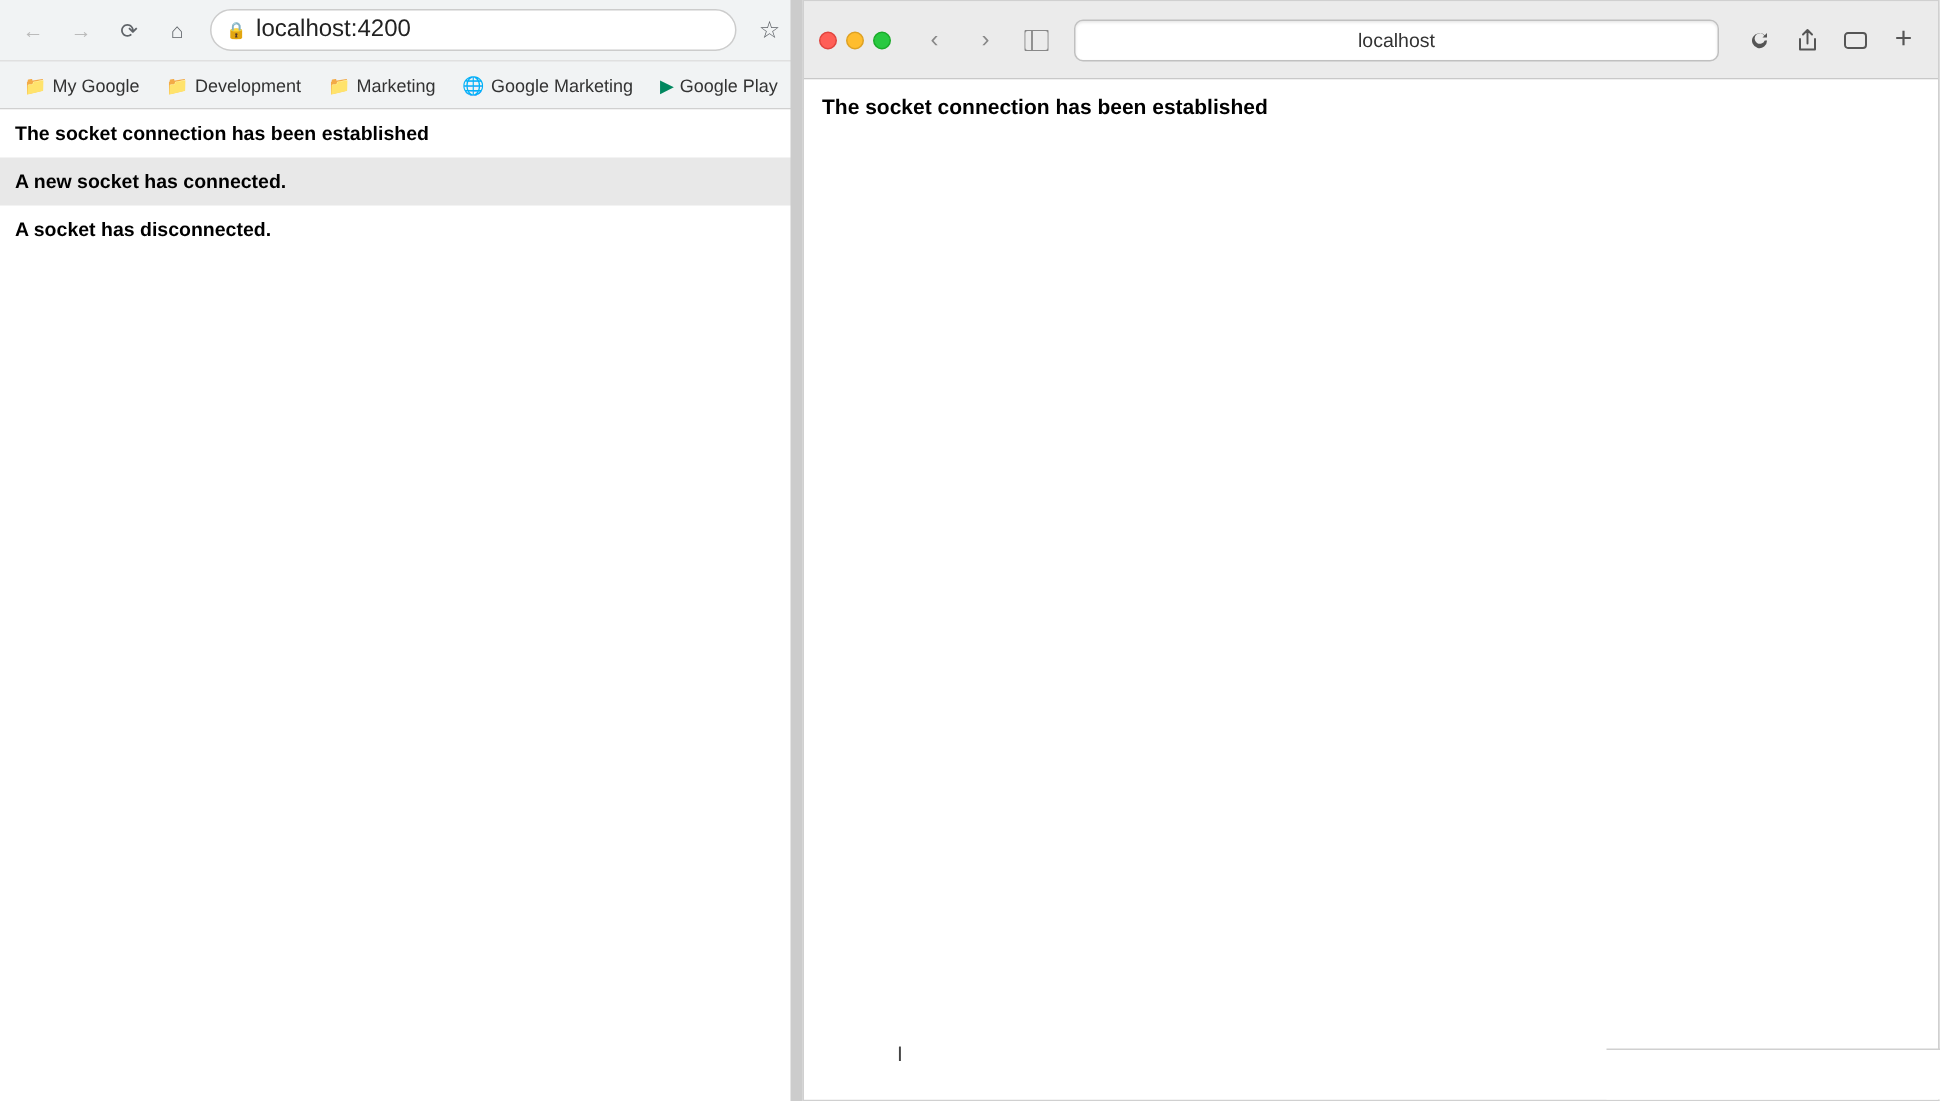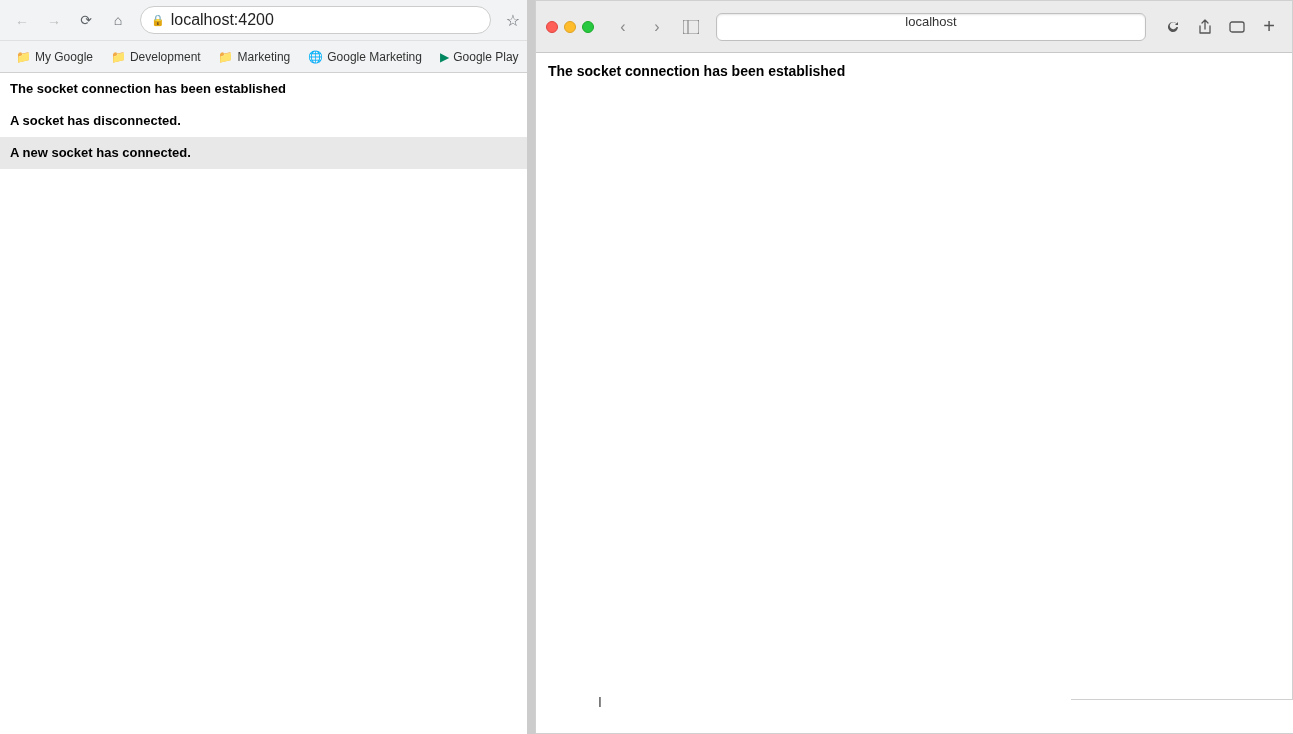--- a/index.html
+++ b/index.html
@@ -235,20 +235,21 @@
       margin-right: 4px;
     }
 
     .safari-address-bar {
       flex: 1;
       height: 28px;
       background: #fff;
       border: 1px solid #c0c0c0;
       border-radius: 6px;
       display: flex;
+      align-items: center;
       justify-content: center;
       padding: 0 10px;
       font-size: 13px;
       color: #333;
       box-shadow: inset 0 1px 2px rgba(0,0,0,0.1);
     }
 
     .safari-action-btns {
       display: flex;
       gap: 6px;
@@ -368,25 +369,25 @@
         <span>Google Play</span>
       </div>
     </div>
   </div>
 
   <div class="chrome-content">
     <div class="message-list">
       <div class="message-item">
         <span>The socket connection has been established</span>
       </div>
+      <div class="message-item highlighted">
+        <span>A new socket has connected.</span>
+      </div>
       <div class="message-item">
         <span>A socket has disconnected.</span>
-      </div>
-      <div class="message-item highlighted">
-        <span>A new socket has connected.</span>
       </div>
     </div>
   </div>
 </div>
 
 <div class="vertical-divider"></div>
 
 <div class="safari-browser">
   <div class="safari-titlebar">
     <div class="safari-controls-row">

